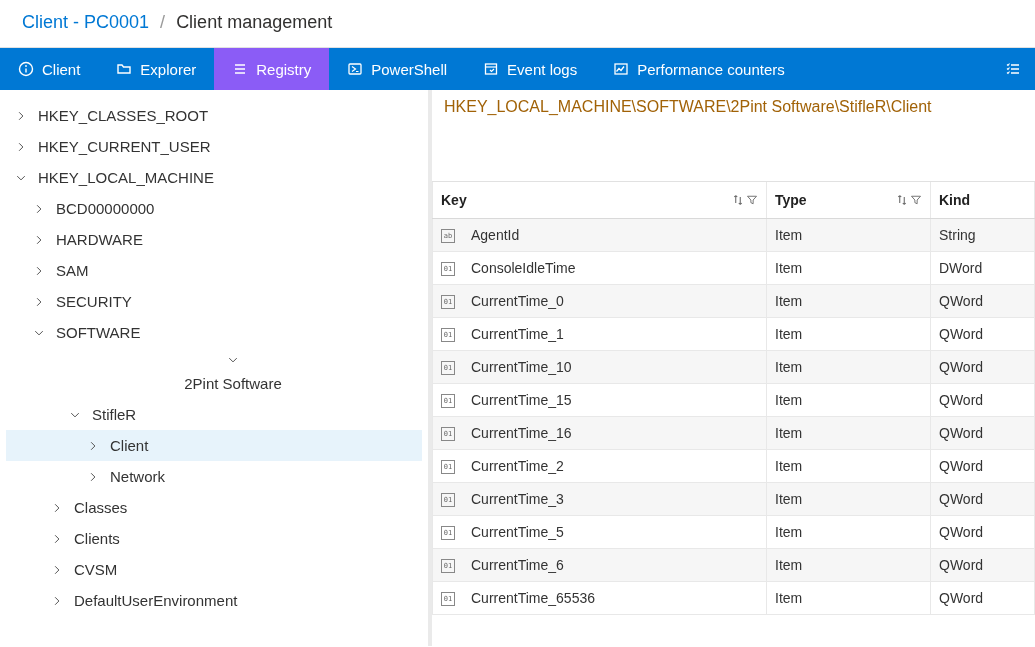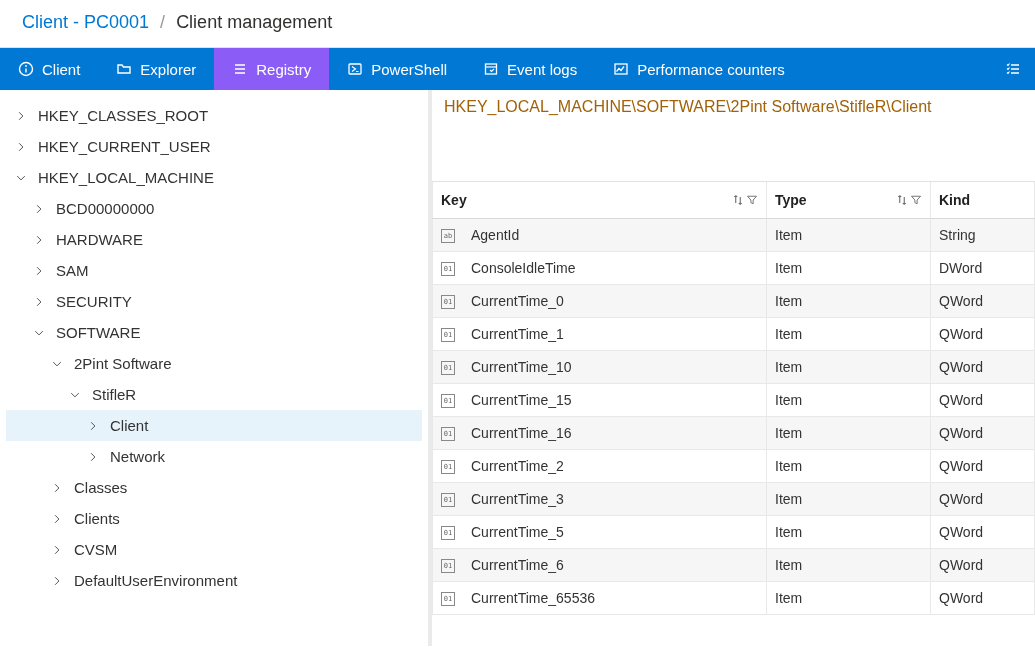--- a/index.html
+++ b/index.html
@@ -250,21 +250,21 @@
         <span>SECURITY</span>
       </div>
       <div class="treeitem" style="padding-left: 26px;">
         <span class="arrow">
           <svg width="10" height="10" viewBox="0 0 16 16">
             <path d="M2 5l6 6 6-6" fill="none" stroke="currentColor" stroke-width="1.6"></path>
           </svg>
         </span>
         <span>SOFTWARE</span>
       </div>
-      <div class="treeitem" style="padding-left: 44px;">
+      <div class="treeitem" style="padding-left: 44px; flex-direction: column;">
         <span class="arrow">
           <svg width="10" height="10" viewBox="0 0 16 16">
             <path d="M2 5l6 6 6-6" fill="none" stroke="currentColor" stroke-width="1.6"></path>
           </svg>
         </span>
         <span>2Pint Software</span>
       </div>
       <div class="treeitem" style="padding-left: 62px;">
         <span class="arrow">
           <svg width="10" height="10" viewBox="0 0 16 16">

